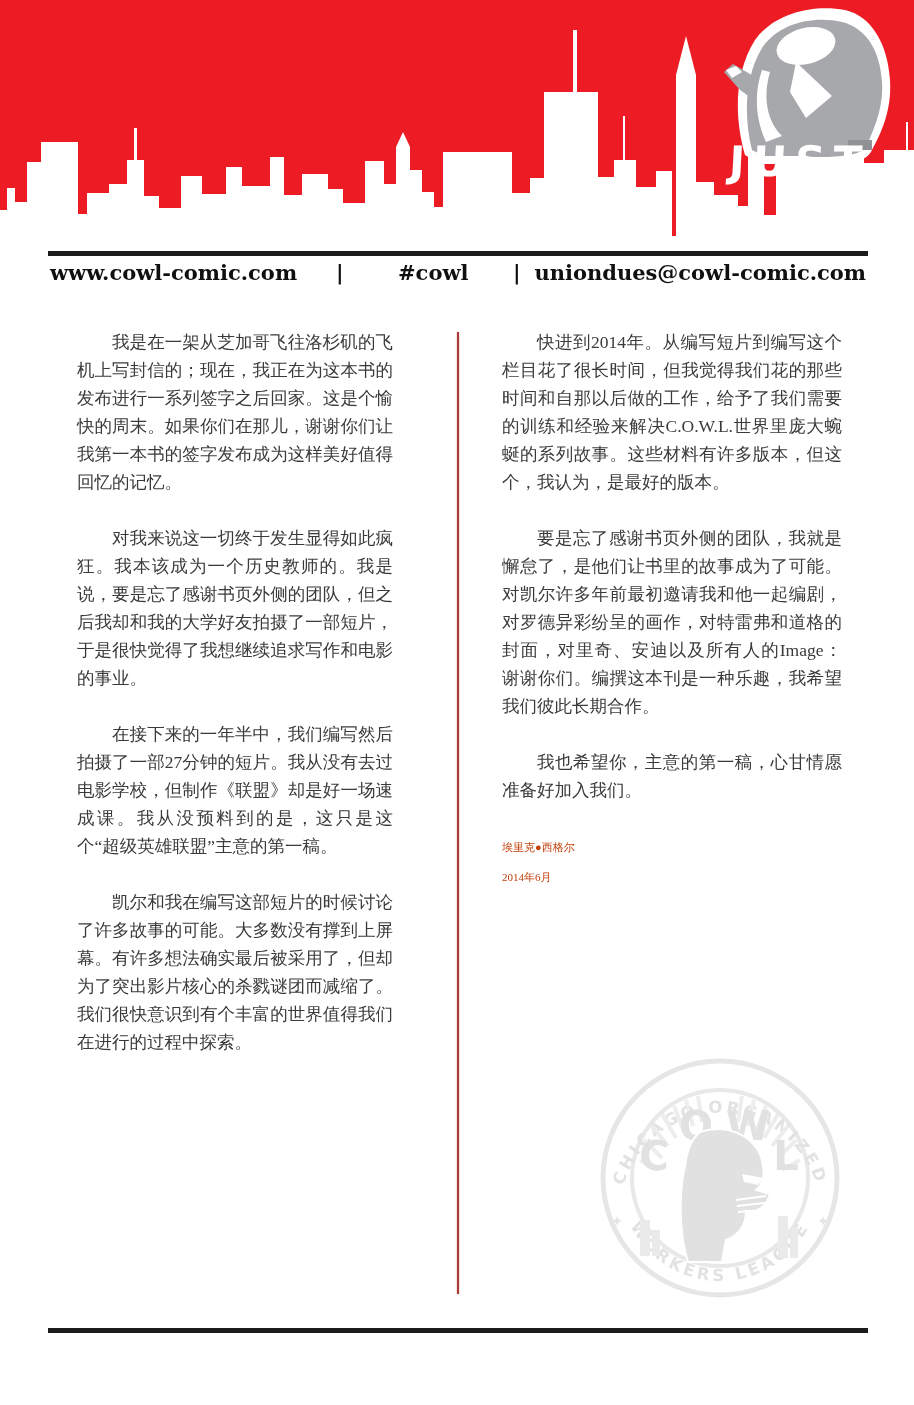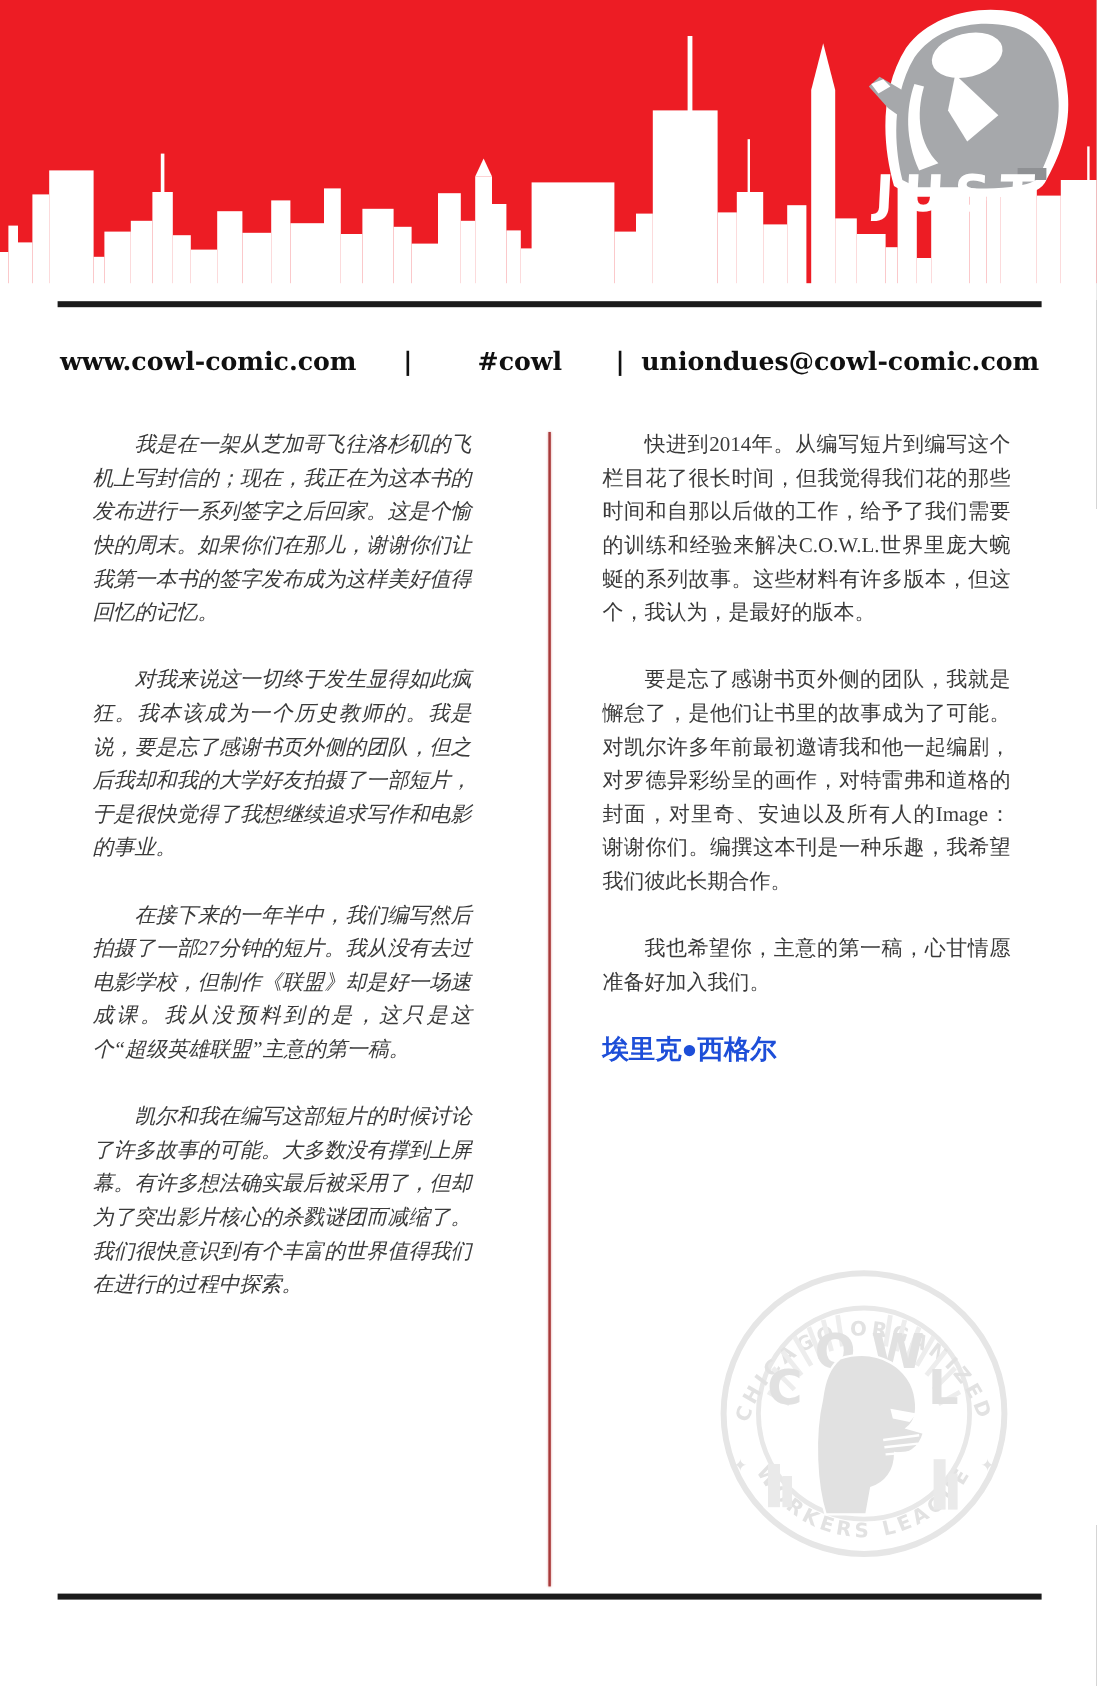--- a/index.html
+++ b/index.html
@@ -15,31 +15,31 @@
            font-family:"DejaVu Serif",serif;font-weight:bold;font-size:21px;color:#101010;}
   #contact span{position:absolute;top:0;white-space:nowrap;}
   #contact .website{left:50px;}
   #contact .pipe1{left:336px;}
   #contact .hashtag{left:398px;}
   #contact .pipe2{left:513px;}
   #contact .email{right:48px;}
   
   .col{position:absolute;top:328px;font-size:17.5px;line-height:28px;color:#3a3a3a;
        text-align:justify;}
-  #col-left{left:77px;width:316px;font-style:italic;}
+  #col-left{left:77px;width:316px;}
   #col-right{left:502px;width:340px;}
   .col p{margin:0 0 28px 0;text-indent:2em;}
-  #signature{margin-top:28px;font-size:22px;line-height:30px;color:#1d4ed8;font-weight:bold;}
+  #signature{margin-top:28px;font-size:11px;line-height:30px;color:#c2410c;}
   #signature div{text-indent:0;}
   
   #col-divider{position:absolute;left:457px;top:332px;width:2px;height:962px;
                background:#a83a3a;box-shadow:0 0 2px #d98c8c;}
   
   #seal{position:absolute;left:595px;top:1053px;width:250px;height:250px;z-index:0;}
-  .col,#contact,#col-divider{z-index:2;margin-top:28px;}
+  .col,#contact,#col-divider{z-index:2;}
   #seal text{font-family:"DejaVu Sans",sans-serif;font-weight:bold;}
 </style>
 </head>
 <body>
 
 <div id="page">
 
   <svg id="header-art" viewBox="0 0 914 250" xmlns="http://www.w3.org/2000/svg">
     <rect x="0" y="0" width="914" height="236" fill="#ed1c24"></rect>
 
@@ -193,18 +193,19 @@
     <p>在接下来的一年半中，我们编写然后拍摄了一部27分钟的短片。我从没有去过电影学校，但制作《联盟》却是好一场速成课。我从没预料到的是，这只是这个“超级英雄联盟”主意的第一稿。</p>
     <p>凯尔和我在编写这部短片的时候讨论了许多故事的可能。大多数没有撑到上屏幕。有许多想法确实最后被采用了，但却为了突出影片核心的杀戮谜团而减缩了。我们很快意识到有个丰富的世界值得我们在进行的过程中探索。</p>
   </div>
 
   <div id="col-right" class="col">
     <p>快进到2014年。从编写短片到编写这个栏目花了很长时间，但我觉得我们花的那些时间和自那以后做的工作，给予了我们需要的训练和经验来解决C.O.W.L.世界里庞大蜿蜒的系列故事。这些材料有许多版本，但这个，我认为，是最好的版本。</p>
     <p>要是忘了感谢书页外侧的团队，我就是懈怠了，是他们让书里的故事成为了可能。对凯尔许多年前最初邀请我和他一起编剧，对罗德异彩纷呈的画作，对特雷弗和道格的封面，对里奇、安迪以及所有人的Image：谢谢你们。编撰这本刊是一种乐趣，我希望我们彼此长期合作。</p>
     <p>我也希望你，主意的第一稿，心甘情愿准备好加入我们。</p>
     <div id="signature">
       <div>埃里克●西格尔</div>
+      <div>2014年6月</div>
     </div>
   </div>
 
   <div id="rule-bottom" class="rule"></div>
 
 </div>
 
 </body></html>

